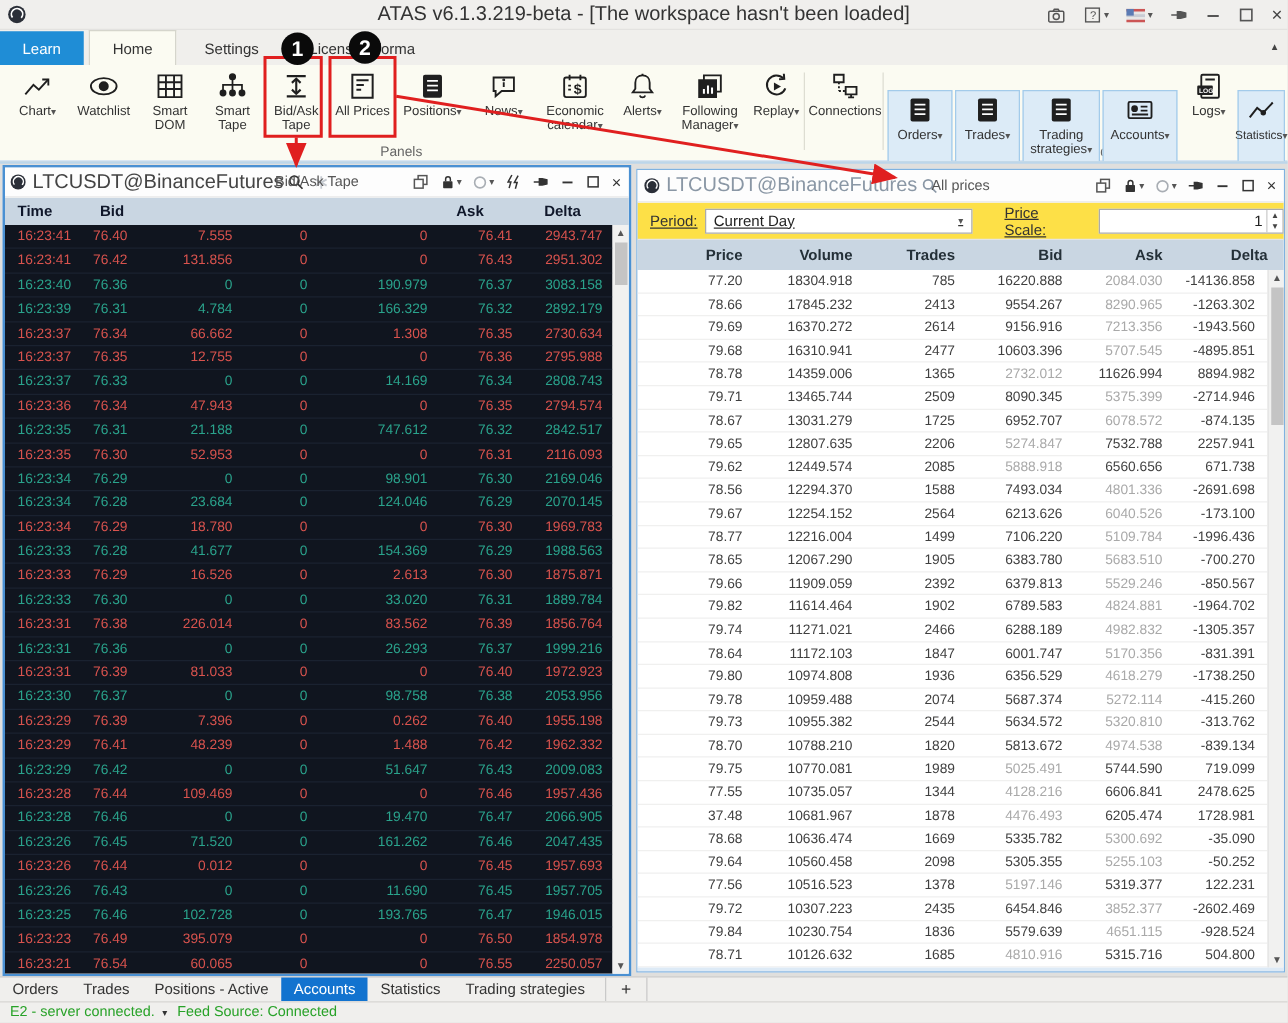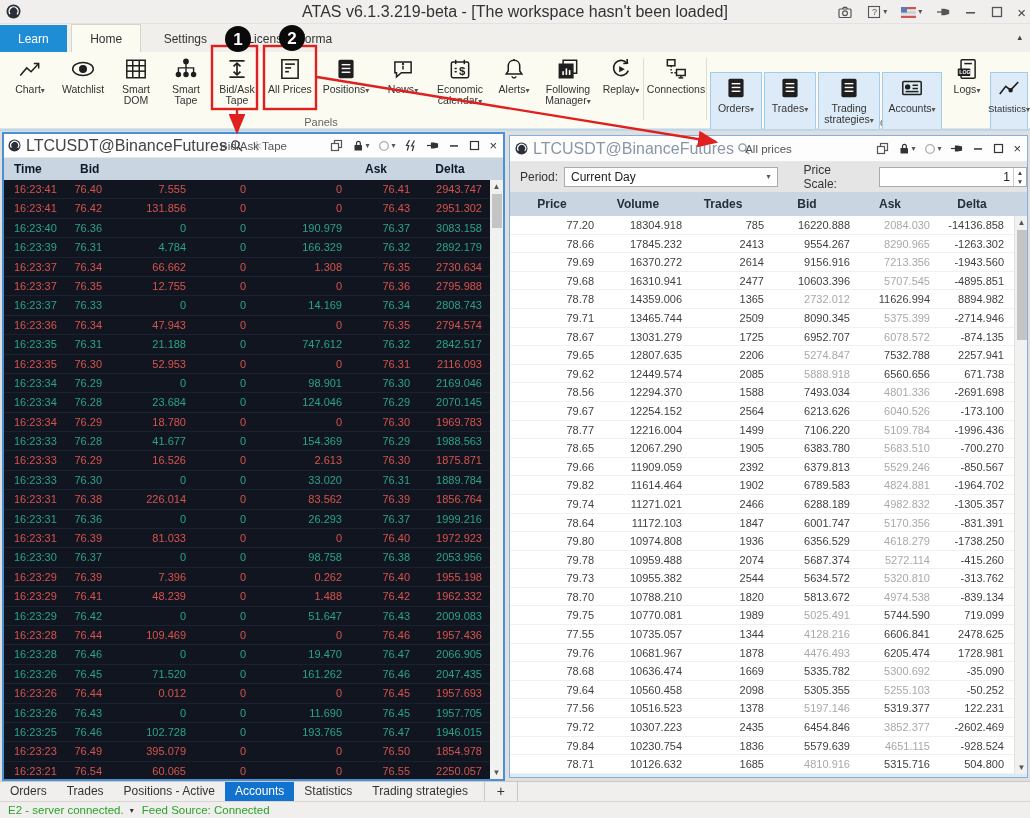--- a/index.html
+++ b/index.html
@@ -57,32 +57,32 @@
   .lrow div { text-align:right; } .lrow div:first-child { text-align:left; padding-left:10px; } .lrow div:last-child { padding-right:8px; }
   .lrow.down { color:#d9534e; } .lrow.up { color:#2aa38c; }
 
   
   .vscroll { position:absolute; right:0; width:13px; background:#f1f1f0; }
   .vs-arrow { position:absolute; left:0; width:13px; height:13px; color:#555; font-size:8px; text-align:center; line-height:13px; }
   .vs-thumb { position:absolute; left:1.5px; width:10px; background:#c4c4c4; }
 
   
   #right-panel { left:509px; top:135px; width:519px; height:643px; border:1px solid #7fb2e0; overflow:hidden; }
-  #rtoolbar { display:flex; align-items:center; height:30px; background:#e5e5e5; border-bottom:1px solid #e4e4e4; font-size:12px; color:#333; }
+  #rtoolbar { display:flex; align-items:center; height:30px; background:#fde047; border-bottom:1px solid #e4e4e4; font-size:12px; color:#333;text-decoration:underline; }
   .fld-label { margin:0 6px 0 10px; }
   #period-select { width:216px; height:20px; border:1px solid #ababab; background:#fff; display:flex; align-items:center; padding:0 6px; font-size:12px; color:#222; }
   #period-select .caret { margin-left:auto; }
   #pricescale-label { margin-left:26px; }
   #pricescale-input { width:150px; height:20px; border:1px solid #ababab; background:#fff; position:relative; margin-left:6px;}
   #pricescale-input .val { position:absolute; right:16px; top:0; line-height:18px; font-size:12px; color:#222; }
   .spin { position:absolute; right:0; top:0; width:13px; height:18px; border-left:1px solid #ccc; display:flex; flex-direction:column; }
   .spin span { flex:1; font-size:6.5px; color:#444; text-align:center; line-height:9px; }
   #rheader { display:grid; grid-template-columns:84px 88px 82px 86px 80px 1fr; height:24px; line-height:24px;
     background:#c9d6e2; color:#243038; font-size:12px; font-weight:bold; padding-right:13px; }
-  #rheader div { text-align:center; }
+  #rheader div { text-align:right; }
   #rbody { position:absolute; left:0; top:80px; right:13px; bottom:3px; background:#fff; overflow:hidden; }
   .rrow { display:grid; grid-template-columns:84px 88px 82px 86px 80px 1fr; height:18.6px; line-height:18.6px;
     font-size:11px; color:#3f3f3f; border-bottom:1px solid #f0f0ef; }
   .rrow div { text-align:right; } .rrow div:last-child { padding-right:10px; }
   .rrow .dim { color:#a9a9a9; }
   #right-panel .bottom-strip { position:absolute; left:0; right:0; bottom:0; height:3px; background:#ddeaf6; }
 
   
   #bottom-tabs { position:absolute; left:0; top:781px; width:1030px; height:20px; background:#f0efed;
     border-top:1px solid #c9c9c9; display:flex; align-items:stretch; font-size:12px; color:#333; }
@@ -1018,21 +1018,21 @@
       </div>
       <div class="rrow">
         <div>77.55</div>
         <div>10735.057</div>
         <div>1344</div>
         <div class="dim">4128.216</div>
         <div>6606.841</div>
         <div>2478.625</div>
       </div>
       <div class="rrow">
-        <div>79.76</div>
+        <div>37.48</div>
         <div>10681.967</div>
         <div>1878</div>
         <div class="dim">4476.493</div>
         <div>6205.474</div>
         <div>1728.981</div>
       </div>
       <div class="rrow">
         <div>78.68</div>
         <div>10636.474</div>
         <div>1669</div>

